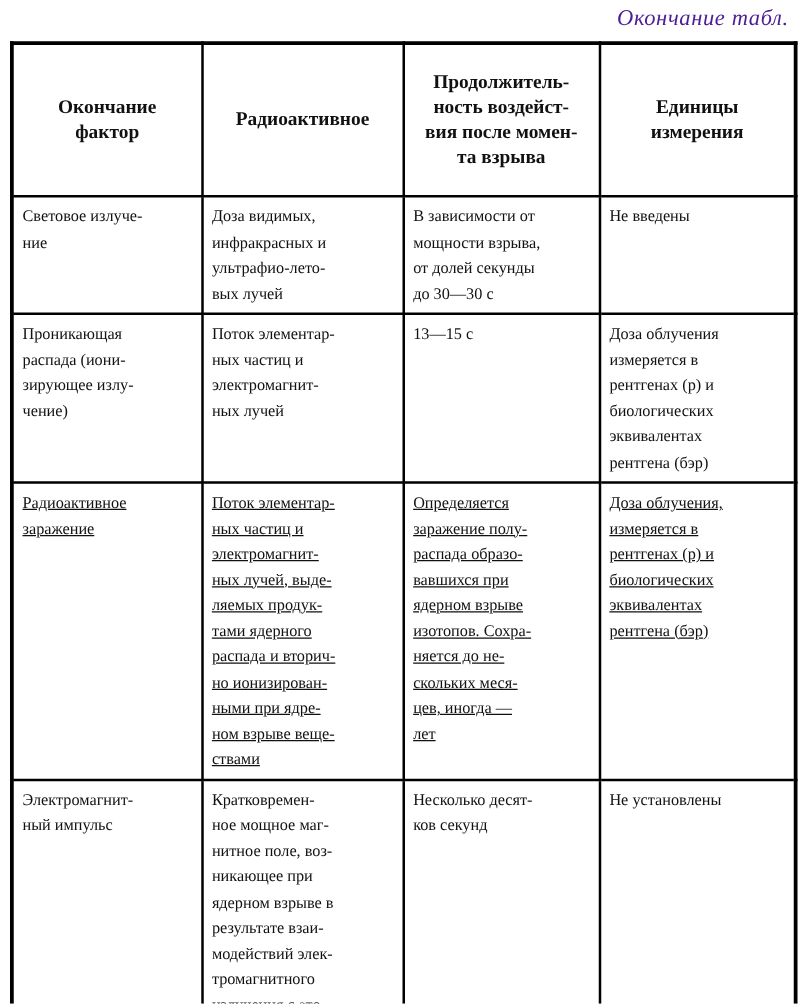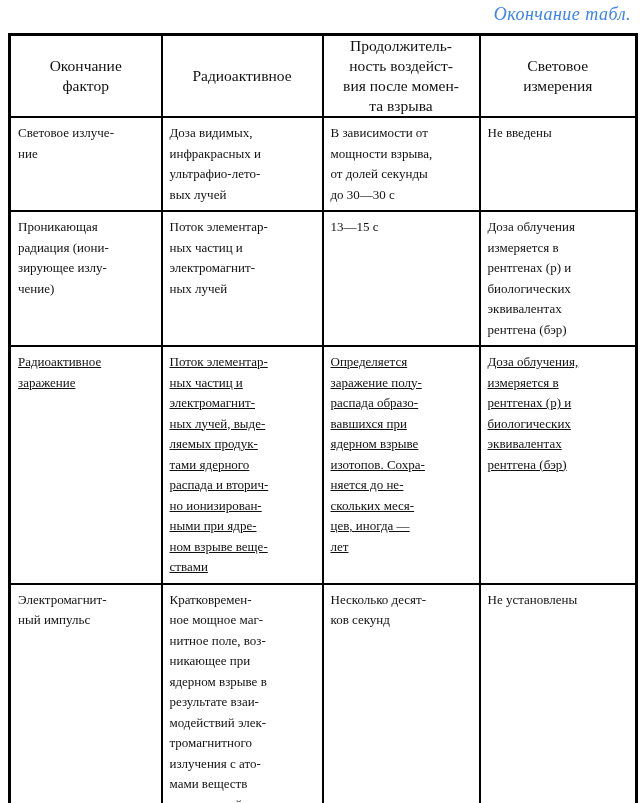--- a/index.html
+++ b/index.html
@@ -16,21 +16,21 @@
     font-family: "Liberation Serif", "DejaVu Serif", serif;
     overflow: hidden;
   }
   .caption {
     position: absolute;
     top: 4px;
     right: 12px;
     font-style: italic;
     font-size: 18px;
     letter-spacing: 0.5px;
-    color: #3b82f6;
+    color: #4c1d95;
   }
   table.doc-table {
     position: absolute;
     left: 8px;
     top: 33px;
     width: 627px;
     border-collapse: collapse;
     table-layout: fixed;
     border: 3px solid #000000;
   }
@@ -38,26 +38,26 @@
   table.doc-table col.c2 { width: 161px; }
   table.doc-table col.c3 { width: 157px; }
   table.doc-table col.c4 { width: 157px; }
   table.doc-table th,
   table.doc-table td {
     border: 2px solid #000000;
     white-space: pre-line;
     overflow: hidden;
   }
   table.doc-table th {
-    font-weight: normal;
+    font-weight: bold;
     font-size: 15.5px;
     line-height: 20px;
     text-align: center;
     vertical-align: middle;
-    padding: 0 4px;
+    padding: 20px 4px;
     height: 74px;
   }
   table.doc-table td {
     font-size: 13px;
     line-height: 20.5px;
     text-align: left;
     vertical-align: top;
     padding: 5px 4px 5px 7px;
   }
   tr.row-1 td { height: 79px; }
@@ -81,41 +81,41 @@
     </colgroup>
     <thead>
       <tr>
         <th>Окончание
 фактор</th>
         <th>Радиоактивное</th>
         <th>Продолжитель-
 ность воздейст-
 вия после момен-
 та взрыва</th>
-        <th>Световое
+        <th>Единицы
 измерения</th>
       </tr>
     </thead>
     <tbody>
       <tr class="row-1">
         <td>Световое излуче-
 ние</td>
         <td>Доза видимых,
 инфракрасных и
 ультрафио-лето-
 вых лучей</td>
         <td>В зависимости от
 мощности взрыва,
 от долей секунды
 до 30—30 с</td>
         <td>Не введены</td>
       </tr>
       <tr class="row-2">
         <td>Проникающая
-радиация (иони-
+распада (иони-
 зирующее излу-
 чение)</td>
         <td>Поток элементар-
 ных частиц и
 электромагнит-
 ных лучей</td>
         <td>13—15 с</td>
         <td>Доза облучения
 измеряется в
 рентгенах (р) и

